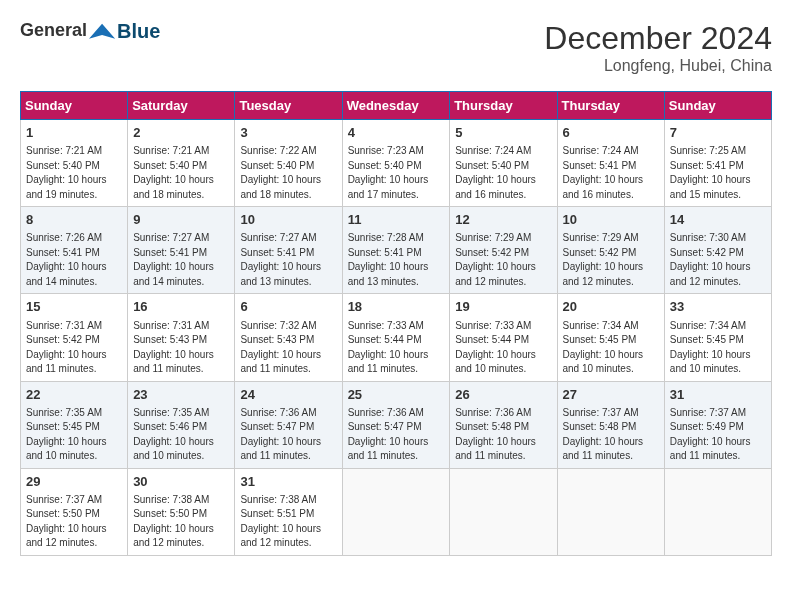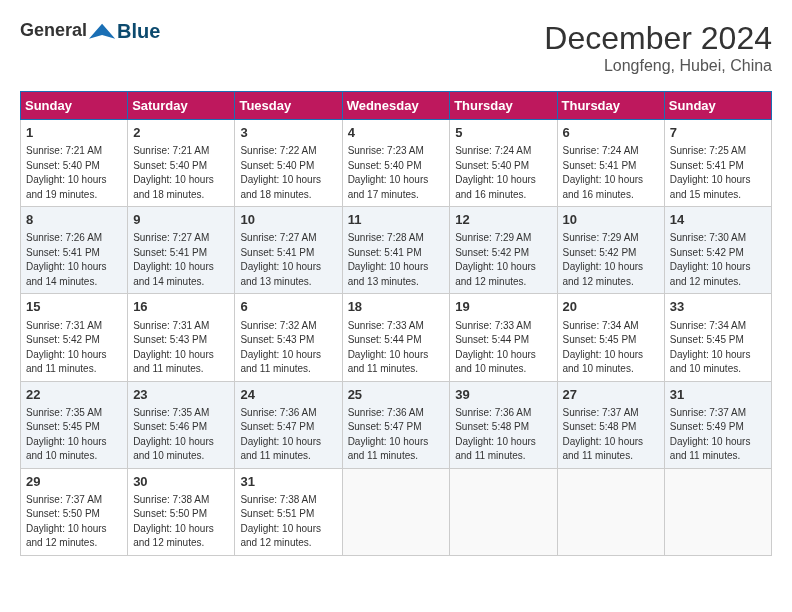--- a/index.html
+++ b/index.html
@@ -213,21 +213,21 @@
         </td>
         <td>
           <span class="day-number">24</span>
           <div class="day-info">Sunrise: 7:36 AM<br>Sunset: 5:47 PM<br>Daylight: 10 hours and 11 minutes.</div>
         </td>
         <td>
           <span class="day-number">25</span>
           <div class="day-info">Sunrise: 7:36 AM<br>Sunset: 5:47 PM<br>Daylight: 10 hours and 11 minutes.</div>
         </td>
         <td>
-          <span class="day-number">39</span>
+          <span class="day-number">26</span>
           <div class="day-info">Sunrise: 7:36 AM<br>Sunset: 5:48 PM<br>Daylight: 10 hours and 11 minutes.</div>
         </td>
         <td>
           <span class="day-number">27</span>
           <div class="day-info">Sunrise: 7:37 AM<br>Sunset: 5:48 PM<br>Daylight: 10 hours and 11 minutes.</div>
         </td>
         <td>
           <span class="day-number">31</span>
           <div class="day-info">Sunrise: 7:37 AM<br>Sunset: 5:49 PM<br>Daylight: 10 hours and 11 minutes.</div>
         </td>

